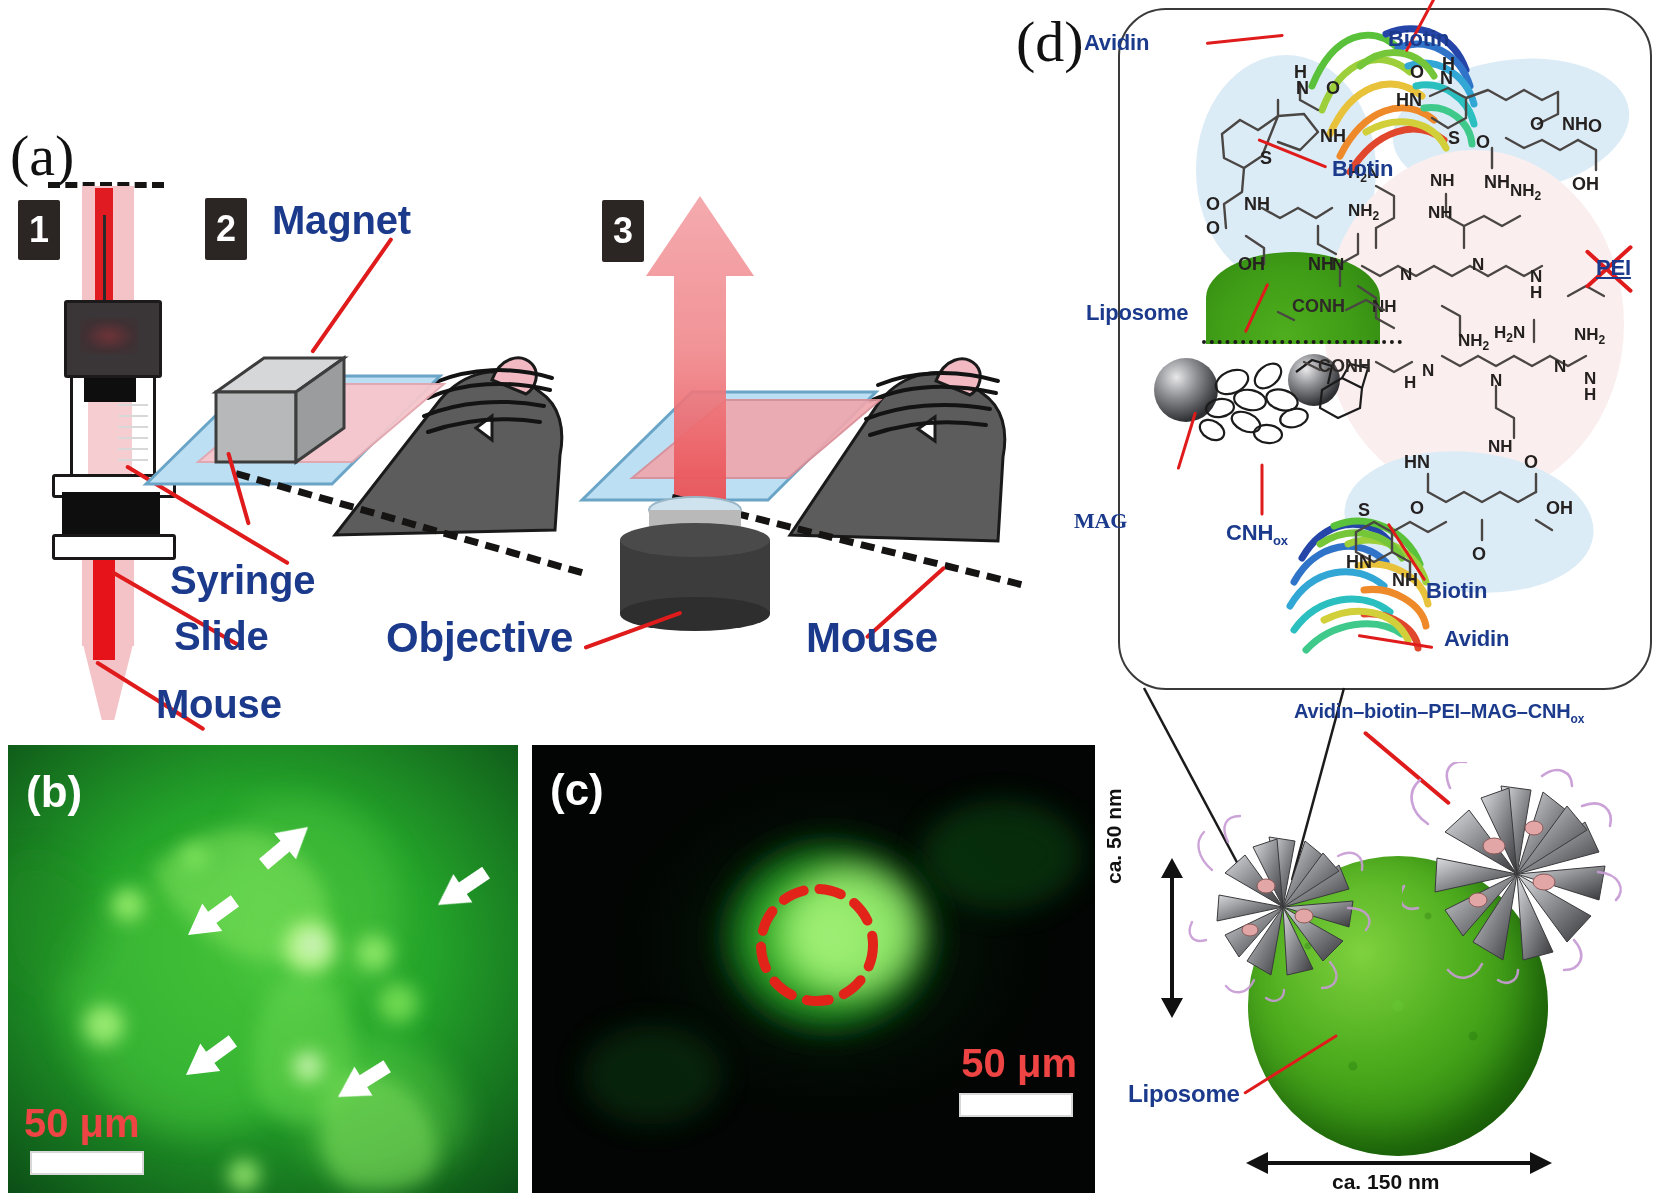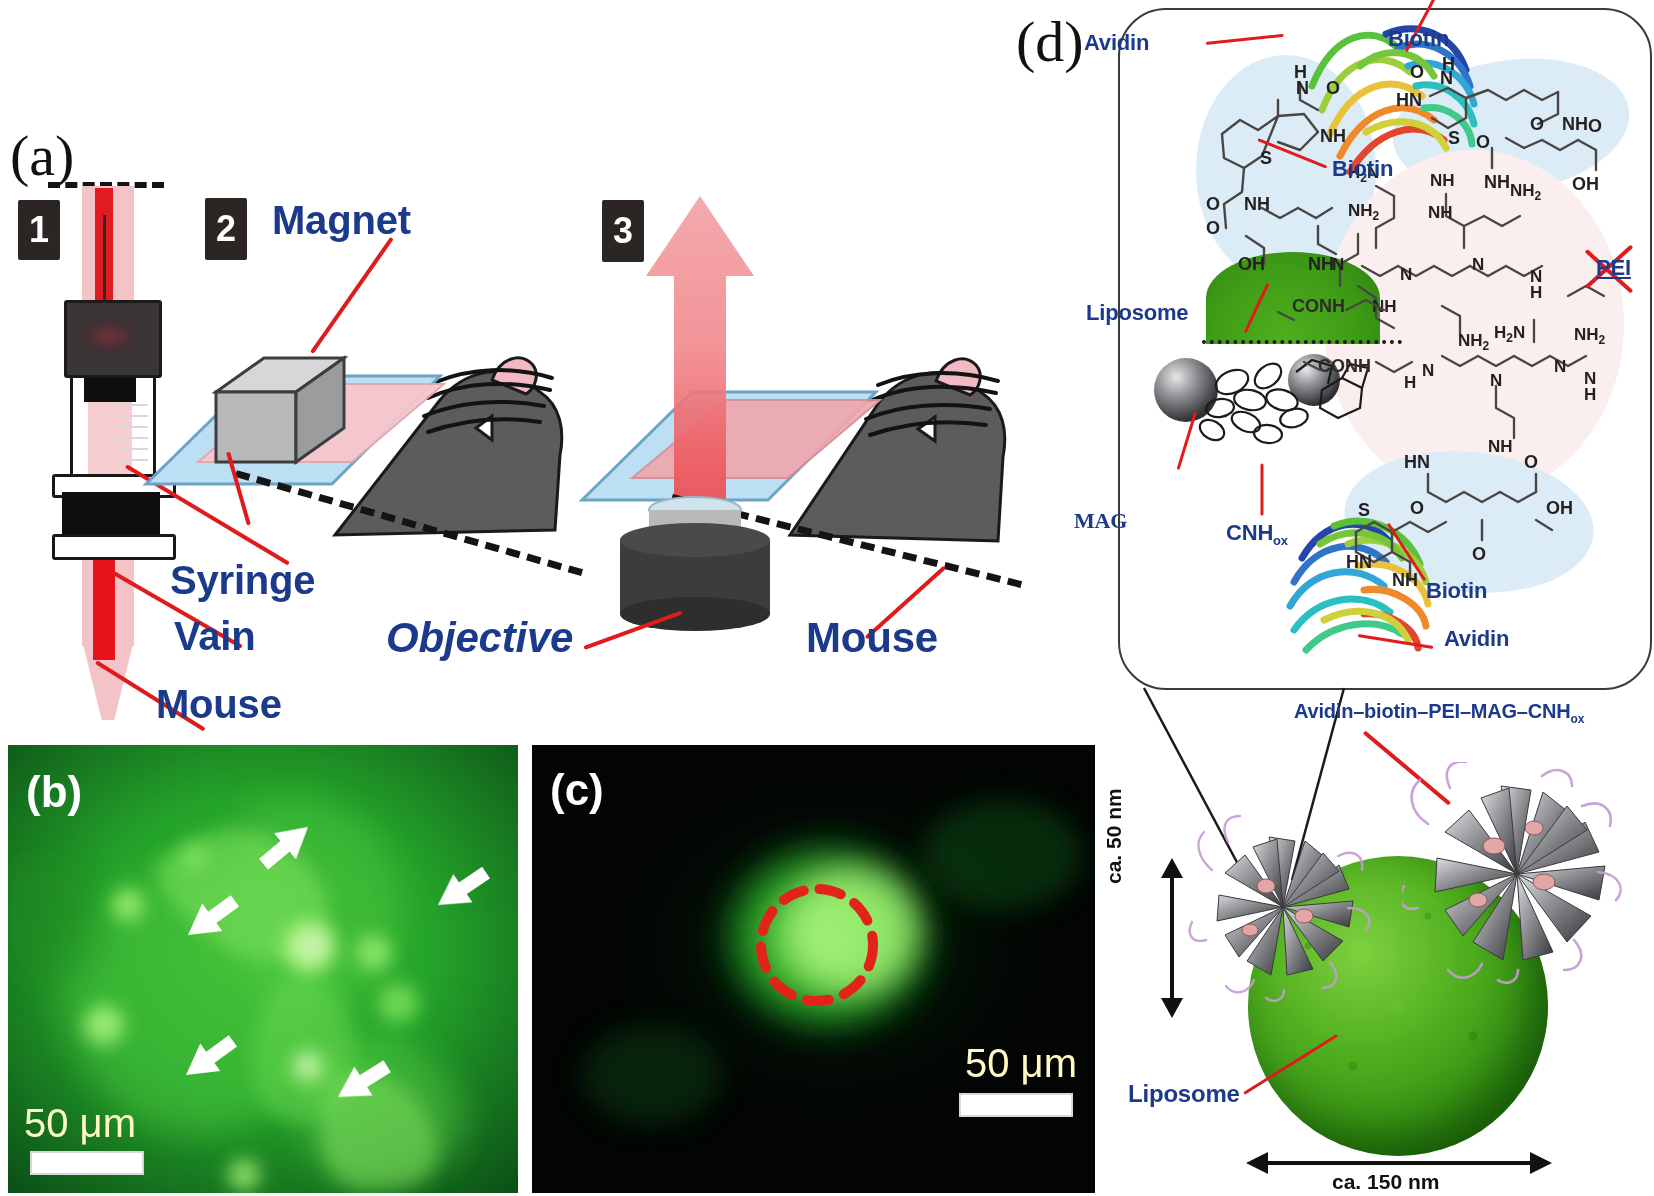--- a/index.html
+++ b/index.html
@@ -81,21 +81,21 @@
   .dash-top{
     left:48px;top:182px;width:116px;height:0;border-top:6px dashed #161313;
   }
 
   .dashed-baseline{position:absolute;height:0;border-top:7px dashed #161313;transform-origin:0 50%;}
 
   
   #panel-b{left:8px;top:745px;width:510px;height:448px;overflow:hidden;background:#062a10;}
   #panel-c{left:532px;top:745px;width:563px;height:448px;overflow:hidden;background:#000;}
   .scalebar{position:absolute;background:#ffffff;}
-  .scaletext{position:absolute;color:#fef9c3;font-weight:normal;font-family:"Liberation Sans",sans-serif;}
+  .scaletext{position:absolute;color:#ef4444;font-weight:bold;font-family:"Liberation Sans",sans-serif;}
   .panel-tag-white{position:absolute;color:#fff;font-weight:bold;font-family:"Liberation Sans",sans-serif;}
 
   
   #panel-d{left:1096px;top:0;width:558px;height:1196px;}
   .dframe{
     position:absolute;left:22px;top:8px;width:530px;height:678px;
     border:2px solid #3a3a3a;border-radius:48px;background:transparent;
   }
   .blue-blob{position:absolute;background:#dcecf7;border-radius:50%;}
   .pink-blob{position:absolute;background:#fbeeee;border-radius:50%;}
@@ -147,21 +147,21 @@
     <div class="abs syr-top"></div>
     <div class="abs syr-top-inner"></div>
     <div class="abs syr-flange1"></div>
     <div class="abs syr-block"></div>
     <div class="abs syr-flange2"></div>
 
     <div class="red-line" style="left:126px;top:464px;width:190px;transform:rotate(31deg);"></div>
     <div class="abs lbl-blue" style="left:170px;top:558px;font-size:40px;">Syringe</div>
 
     <div class="red-line" style="left:112px;top:570px;width:150px;transform:rotate(30deg);"></div>
-    <div class="abs lbl-blue" style="left:174px;top:614px;font-size:40px;">Vain</div>
+    <div class="abs lbl-blue" style="left:174px;top:614px;font-size:40px;">Slide</div>
 
     <div class="red-line" style="left:96px;top:660px;width:128px;transform:rotate(32deg);"></div>
     <div class="abs lbl-blue" style="left:156px;top:682px;font-size:40px;">Mouse</div>
 
     <div class="abs step-badge" style="left:205px;top:198px;width:42px;height:62px;font-size:36px;">2</div>
 
     <svg class="abs" style="left:140px;top:230px;" width="430" height="390" viewBox="0 0 430 390">
 
       <path d="M195 305 L300 170 C325 140 360 135 385 150 L400 162 C420 175 425 200 420 225
                L415 300 Z" fill="#5c5c5c" stroke="#1a1a1a" stroke-width="3"></path>
@@ -233,21 +233,21 @@
     <svg class="abs" style="left:600px;top:490px;" width="190" height="150" viewBox="0 0 190 150">
       <ellipse cx="95" cy="20" rx="46" ry="13" fill="#cfe3ef" stroke="#9ab6c6" stroke-width="2"></ellipse>
       <rect x="49" y="20" width="92" height="30" fill="#b9b9b9"></rect>
       <ellipse cx="95" cy="50" rx="46" ry="13" fill="#c4c4c4"></ellipse>
       <rect x="20" y="50" width="150" height="74" fill="#3c3c3c"></rect>
       <ellipse cx="95" cy="50" rx="75" ry="17" fill="#4a4a4a"></ellipse>
       <ellipse cx="95" cy="124" rx="75" ry="17" fill="#2e2e2e"></ellipse>
     </svg>
 
     <div class="red-line" style="left:584px;top:646px;width:104px;transform:rotate(-20deg);"></div>
-    <div class="abs lbl-blue" style="left:386px;top:614px;font-size:42px;font-style:italic;">Objective</div>
+    <div class="abs lbl-blue" style="left:386px;top:614px;font-size:42px;">Objective</div>
 
     <div class="red-line" style="left:866px;top:636px;width:106px;transform:rotate(-42deg);"></div>
     <div class="abs lbl-blue" style="left:806px;top:614px;font-size:42px;">Mouse</div>
   </div>
 
   <div class="abs" id="panel-b">
     <svg width="510" height="448" viewBox="0 0 510 448">
       <defs>
         <radialGradient id="bg1" cx="50%" cy="45%" r="75%">
           <stop offset="0%" stop-color="#3dbd35"></stop>

